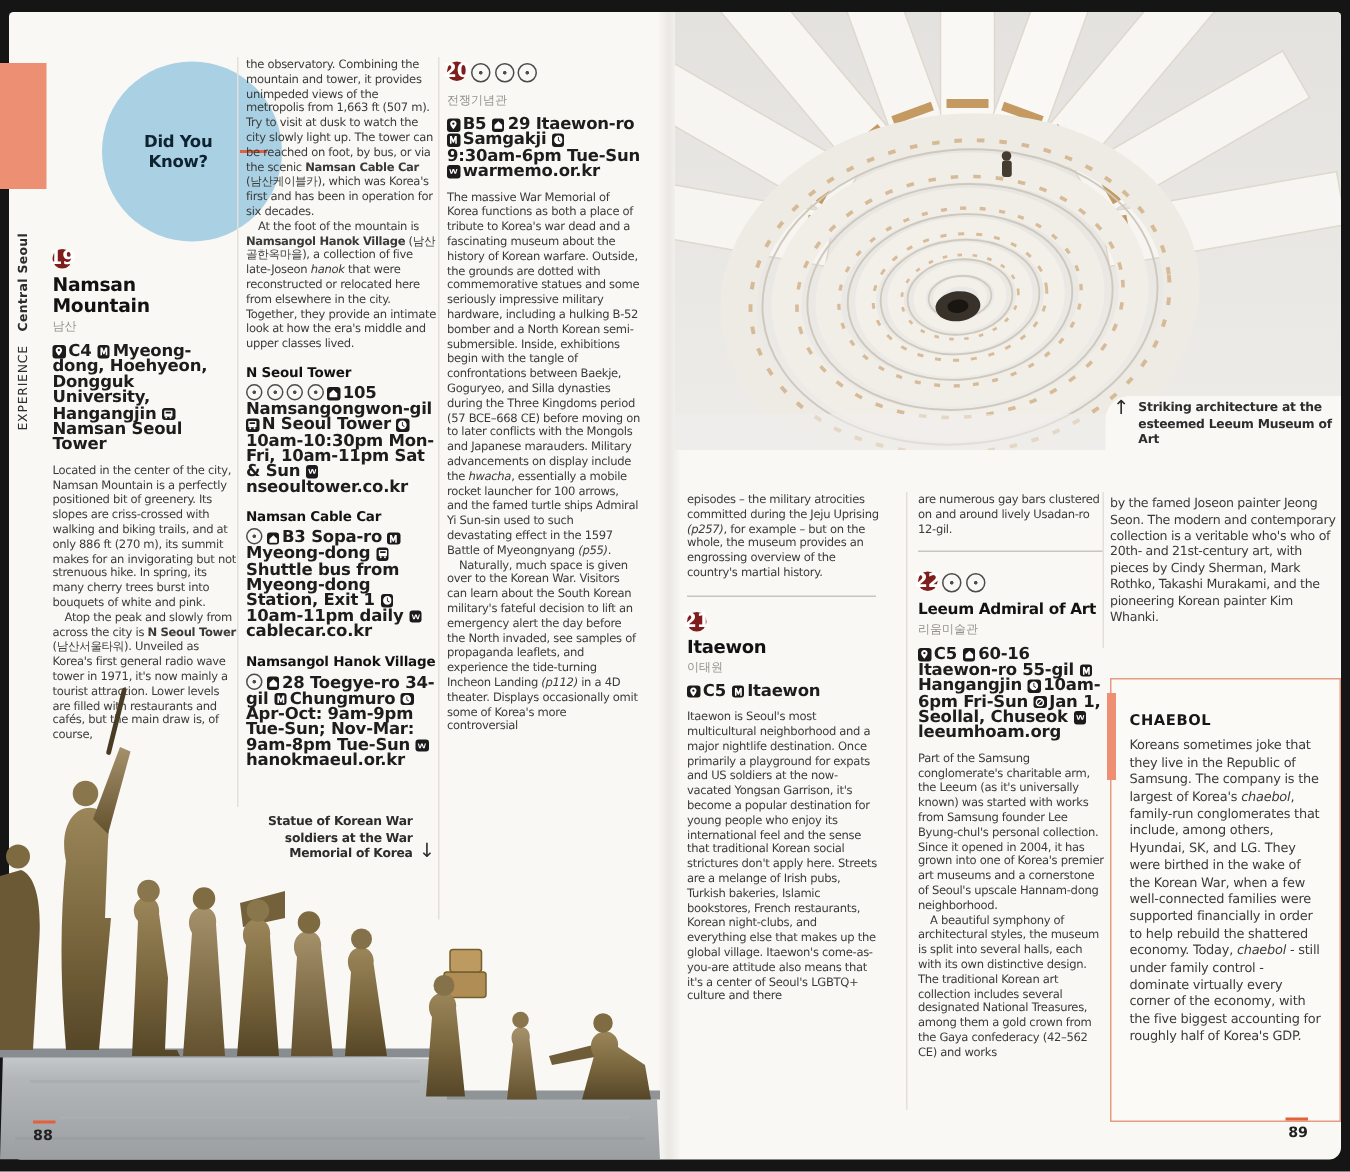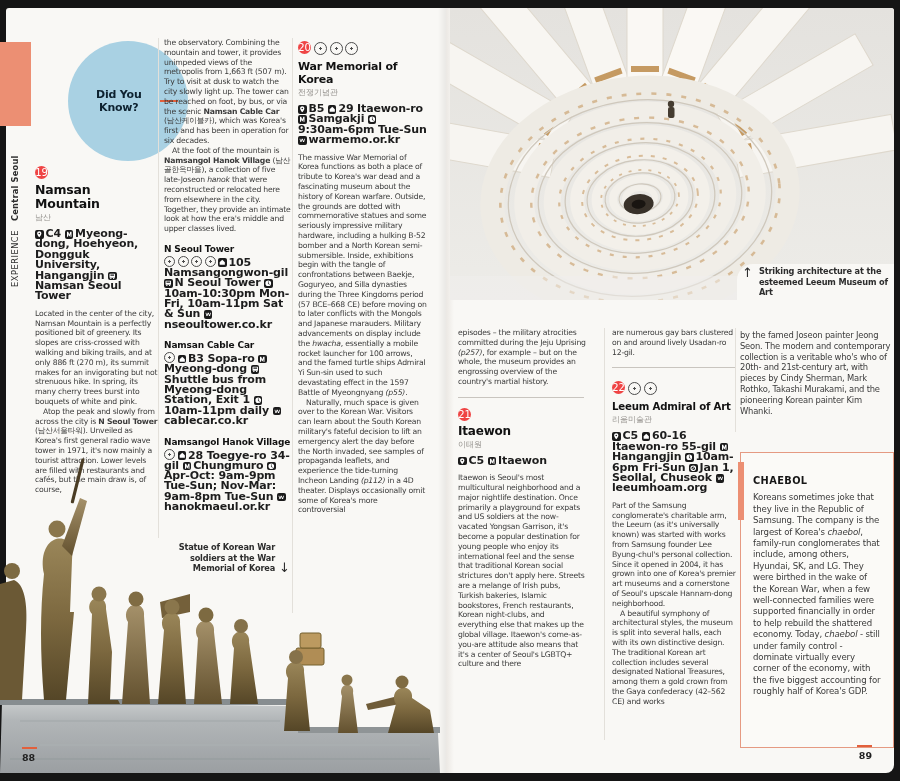--- a/index.html
+++ b/index.html
@@ -37,21 +37,21 @@
   .col4{left:452px;top:320px;width:128px;}
   .col5{left:606px;top:320px;width:125px;}
   .col6{left:734px;top:322px;width:154px;}
   p.body{
     font-size:7.7px;line-height:9.8px;letter-spacing:-.2px;color:#3b3b3b;
     margin:0;text-align:left;
   }
   p.body.ind{text-indent:8px;}
   .badge{
     display:inline-flex;flex:none;width:13px;height:13px;border-radius:50%;
-    background:#ef4444;color:#fff;font-size:10px;font-weight:normal;
+    background:#7f1d1d;color:#fff;font-size:13px;font-weight:bold;
     align-items:center;justify-content:center;
   }
   .badge-row{display:flex;align-items:center;gap:3px;margin:0 0 4px;}
   .entry-title{font-weight:bold;color:#121212;margin:3px 0 1px;letter-spacing:-.2px;}
   .t-lg{font-size:12.5px;line-height:14px;}
   .t-md{font-size:11px;line-height:12.5px;}
   .t-md2{font-size:12px;line-height:13px;}
   .t-sm{font-size:10.2px;line-height:12px;white-space:nowrap;}
   .kor{font-size:8px;color:#95928e;margin:0 0 6px;}
   .info{
@@ -211,21 +211,20 @@
               <use href="#sym-web" xlink:href="#sym-web"></use>
             </svg></span><span>hanokmaeul.or.kr</span></p>
     </div>
   </div>
 
   <div class="col col3">
     <div class="badge-row">
       <span class="badge">20</span>
       <span><span class="amenity lg"></span><span class="amenity lg"></span><span class="amenity lg"></span></span>
     </div>
-    <h2 class="entry-title t-md">War Memorial of Korea</h2>
     <div class="kor">전쟁기념관</div>
     <p class="info"><span class="chip"><svg>
             <use href="#sym-map" xlink:href="#sym-map"></use>
           </svg></span><span>B5 </span><span class="chip"><svg>
             <use href="#sym-house" xlink:href="#sym-house"></use>
           </svg></span><span>29 Itaewon-ro </span><span class="chip"><svg>
             <use href="#sym-metro" xlink:href="#sym-metro"></use>
           </svg></span><span>Samgakji </span><span class="chip"><svg>
             <use href="#sym-clock" xlink:href="#sym-clock"></use>
           </svg></span><span>9:30am-6pm Tue-Sun </span><span class="chip"><svg>

